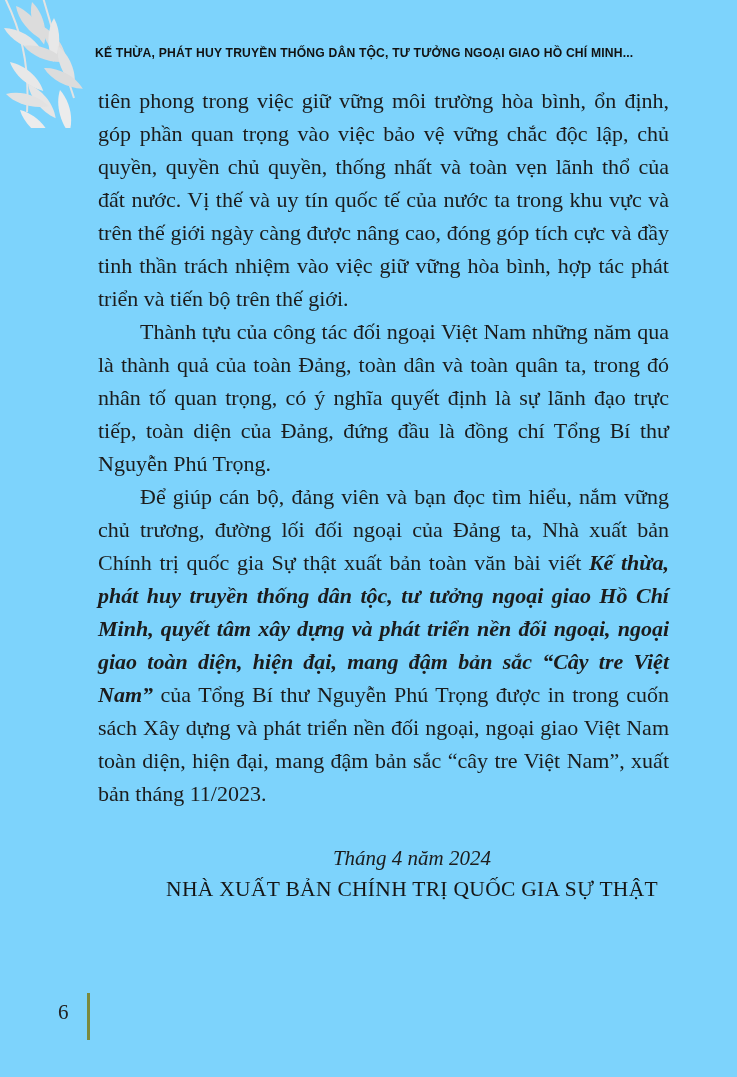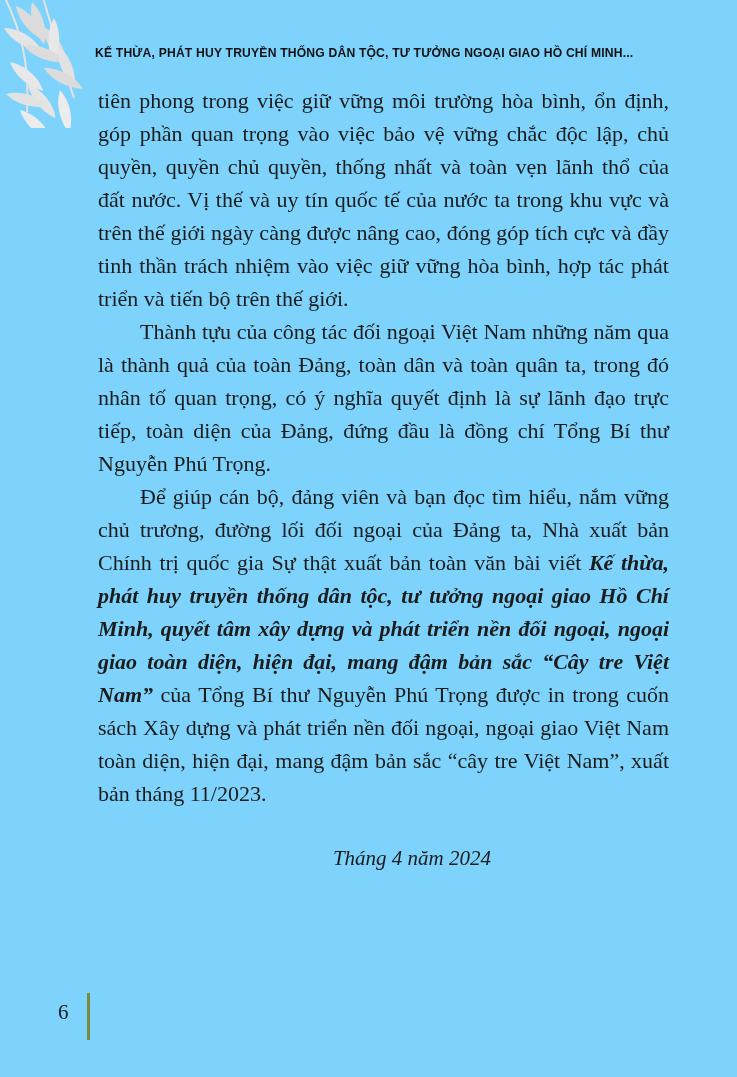--- a/index.html
+++ b/index.html
@@ -113,18 +113,19 @@
   <div class="running-title">KẾ THỪA, PHÁT HUY TRUYỀN THỐNG DÂN TỘC, TƯ TƯỞNG NGOẠI GIAO HỒ CHÍ MINH...</div>
 
   <div class="body-text">
       <p><span>tiên phong trong việc giữ vững môi trường hòa bình, ổn định, góp phần quan trọng vào việc bảo vệ vững chắc độc lập, chủ quyền, quyền chủ quyền, thống nhất và toàn vẹn lãnh thổ của đất nước. Vị thế và uy tín quốc tế của nước ta trong khu vực và trên thế giới ngày càng được nâng cao, đóng góp tích cực và đầy tinh thần trách nhiệm vào việc giữ vững hòa bình, hợp tác phát triển và tiến bộ trên thế giới.</span></p>
       <p class="indent"><span>Thành tựu của công tác đối ngoại Việt Nam những năm qua là thành quả của toàn Đảng, toàn dân và toàn quân ta, trong đó nhân tố quan trọng, có ý nghĩa quyết định là sự lãnh đạo trực tiếp, toàn diện của Đảng, đứng đầu là đồng chí Tổng Bí thư Nguyễn Phú Trọng.</span></p>
       <p class="indent"><span>Để giúp cán bộ, đảng viên và bạn đọc tìm hiểu, nắm vững chủ trương, đường lối đối ngoại của Đảng ta, Nhà xuất bản Chính trị quốc gia Sự thật xuất bản toàn văn bài viết </span><span class="seg-bold-italic">Kế thừa, phát huy truyền thống dân tộc, tư tưởng ngoại giao Hồ Chí Minh, quyết tâm xây dựng và phát triển nền đối ngoại, ngoại giao toàn diện, hiện đại, mang đậm bản sắc “Cây tre Việt Nam”</span><span> của Tổng Bí thư Nguyễn Phú Trọng được in trong cuốn sách </span><span class="seg-italic">Xây dựng và phát triển nền đối ngoại, ngoại giao Việt Nam toàn diện, hiện đại, mang đậm bản sắc “cây tre Việt Nam”</span><span>, xuất bản tháng 11/2023.</span></p>
     </div>
 
   <div class="colophon">
     <div class="colophon-date">Tháng 4 năm 2024</div>
+    <div class="colophon-publisher">NHÀ XUẤT BẢN CHÍNH TRỊ QUỐC GIA SỰ THẬT</div>
   </div>
 
   <div class="footer-number">6</div>
   <div class="footer-bar" style="background: rgb(122, 138, 62);"></div>
 
 </div>
 
 </body></html>

